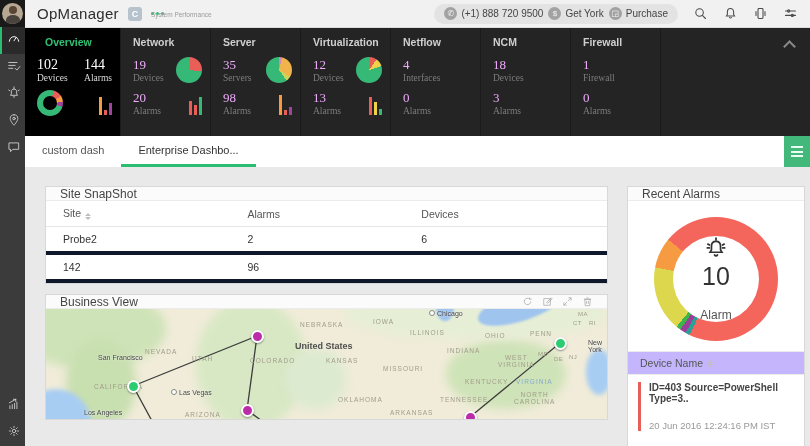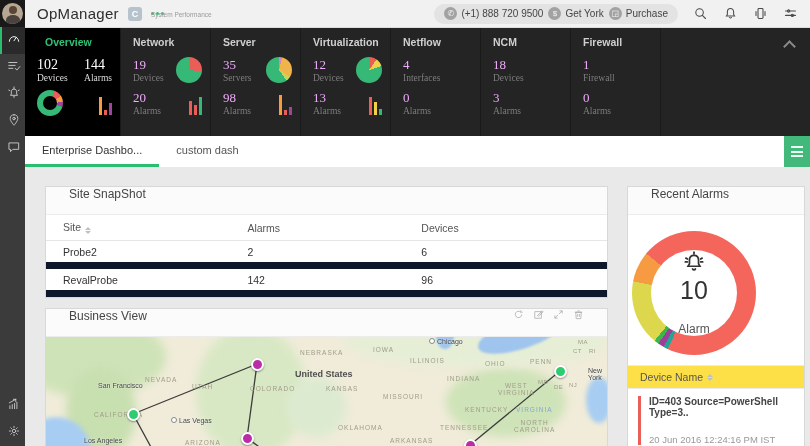--- a/index.html
+++ b/index.html
@@ -54,29 +54,29 @@
   .subtabs { position:absolute; left:25px; right:0; top:136px; height:31px; background:#fff; display:flex; box-shadow:0 1px 2px rgba(0,0,0,.12); }
   .subtab { padding:0 17px; display:flex; align-items:center; font-size:11px; color:#555; border-bottom:3px solid transparent; cursor:pointer; }
   .subtab.active { color:#333; border-bottom-color:#2bbe70; }
   .menu-btn { margin-left:auto; width:26px; background:#42b97a; display:flex; flex-direction:column; align-items:center; justify-content:center; gap:2.5px; cursor:pointer; }
   .menu-btn i { width:12px; height:2px; background:#eafff3; display:block; }
 
   
   .content { position:absolute; left:25px; right:0; top:167px; bottom:0; background:#e9e9e9; padding:19px 5px 0 20px; display:flex; gap:19px; overflow:hidden; }
   .col-left { width:563px; display:flex; flex-direction:column; gap:10px; }
   .panel { background:#fff; border:1px solid #d8d8d8; }
-  .panel-hd { height:28px; display:flex; padding:0 23px; font-size:12px; color:#454545; background:#fbfbfb; border-bottom:1px solid #ececec; }
+  .panel-hd { height:14px; display:flex; align-items:center; padding:0 14px; font-size:12px; color:#454545; background:#fbfbfb; border-bottom:1px solid #ececec; }
   .hd-icons { margin-left:auto; display:flex; gap:9px; color:#9b9b9b; }
   .hd-icons svg { width:11px; height:11px; stroke:currentColor; fill:none; stroke-width:1.4; cursor:pointer; }
 
   
   .tbl { width:100%; }
   .tbl-row { display:grid; grid-template-columns:35% 33% 32%; padding:0 17px; align-items:center; }
   .tbl-head { height:26px; font-size:10.5px; color:#555; border-bottom:1px solid #e6e6e6; }
-  .tbl-body .tbl-row { height:28px; font-size:10.5px; color:#333; border-bottom:7px solid #0f172a; cursor:pointer; }
+  .tbl-body .tbl-row { height:28px; font-size:10.5px; color:#333; border-bottom:4px solid #0f172a; cursor:pointer; }
   .sort-icon { display:inline-flex; flex-direction:column; gap:1px; margin-left:4px; vertical-align:1px; }
   .sort-icon i { width:0; height:0; border-left:3px solid transparent; border-right:3px solid transparent; }
   .sort-icon .up { border-bottom:3px solid #bfbfbf; }
   .sort-icon .dn { border-top:3px solid #bfbfbf; }
 
   
   .map { position:relative; height:110px; overflow:hidden; background:#f0ecd9; cursor:grab; }
   .terr { position:absolute; border-radius:50%; filter:blur(4px); }
   .lbl { position:absolute; white-space:pre-line; text-align:center; }
   .lbl.state { font-size:6.5px; letter-spacing:1px; color:#a09c8a; }
@@ -84,27 +84,27 @@
   .lbl.state-blue { font-size:6.5px; letter-spacing:1px; color:#85a8cd; }
   .lbl.country { font-size:9px; font-weight:bold; color:#4f4f4f; }
   .lbl.city, .lbl.city-dot { font-size:7px; color:#444; text-shadow:0 0 2px #fff; }
   .lbl.city-dot::before { content:""; display:inline-block; width:4px; height:4px; border:1px solid #888; background:#fff; border-radius:50%; margin-right:2px; vertical-align:0; }
   .map svg.net { position:absolute; left:0; top:0; }
   .marker { position:absolute; width:13px; height:13px; border-radius:50%; border:2px solid #fff; box-shadow:0 1px 2px rgba(0,0,0,.4); cursor:pointer; }
 
   
   .col-right { flex:1; }
   .ra-panel { height:420px; display:flex; flex-direction:column; }
-  .donut-wrap { padding:16px 4px 10px; display:flex; }
+  .donut-wrap { padding:16px 4px 10px; display:flex; justify-content:center; }
   .donut { width:124px; height:124px; border-radius:50%; display:flex; align-items:center; justify-content:center; }
   .donut .inner { width:86px; height:86px; border-radius:50%; background:#fff; display:flex; flex-direction:column; align-items:center; justify-content:center; }
   .donut .inner svg { width:26px; height:26px; stroke:#333; fill:none; stroke-width:1.6; stroke-linecap:round; }
   .donut .num { font-size:25px; color:#333; line-height:1; margin-top:2px; }
   .donut .cap { font-size:12px; color:#555; margin-top:19px; }
-  .ra-list-hd { height:24px; display:flex; align-items:center; padding:0 12px; font-size:10.5px; color:#555; background:#fde047; border-top:1px solid #ececec; border-bottom:1px solid #ececec; }
+  .ra-list-hd { height:24px; display:flex; align-items:center; padding:0 12px; font-size:10.5px; color:#555; background:#c4b5fd; border-top:1px solid #ececec; border-bottom:1px solid #ececec; }
   .alarm-item { margin:7px 10px 0; padding-left:8px; border-left:3px solid #e95e57; cursor:pointer; }
   .alarm-item .ti { font-size:10px; font-weight:bold; color:#444; }
   .alarm-item .dv { font-size:9.5px; color:#777; margin-top:2px; }
   .alarm-item .tm { font-size:9.5px; color:#999; margin-top:16px; }
 </style>
 </head>
 <body>
 
 <div class="sidebar">
   <div class="avatar">
@@ -349,22 +349,22 @@
           <div class="v">0</div>
           <div class="l">Alarms</div>
         </div>
       </div>
     </div>
     <span class="strip-chevron"></span>
 </div>
 
 <div class="subtabs">
 
-  <div class="subtab active">Enterprise Dashbo...</div>
-    <div class="subtab">custom dash</div>
+  <div class="subtab">custom dash</div>
+    <div class="subtab active">Enterprise Dashbo...</div>
     <div class="menu-btn">
       <span style="display:flex;flex-direction:column;gap:2.5px;">
         <i></i>
         <i></i>
         <i></i>
       </span>
     </div>
 </div>
 
 <div class="content">
@@ -383,21 +383,20 @@
             <span>Alarms</span>
             <span>Devices</span>
           </div>
         <div class="tbl-body">
             <div class="tbl-row">
               <span>Probe2</span>
               <span>2</span>
               <span>6</span>
             </div>
             <div class="tbl-row">
-              <span>RevalProbe</span>
               <span>142</span>
               <span>96</span>
             </div>
           </div>
       </div>
     </div>
 
     <div class="panel">
       <div class="panel-hd">
         <span>Business View</span>

